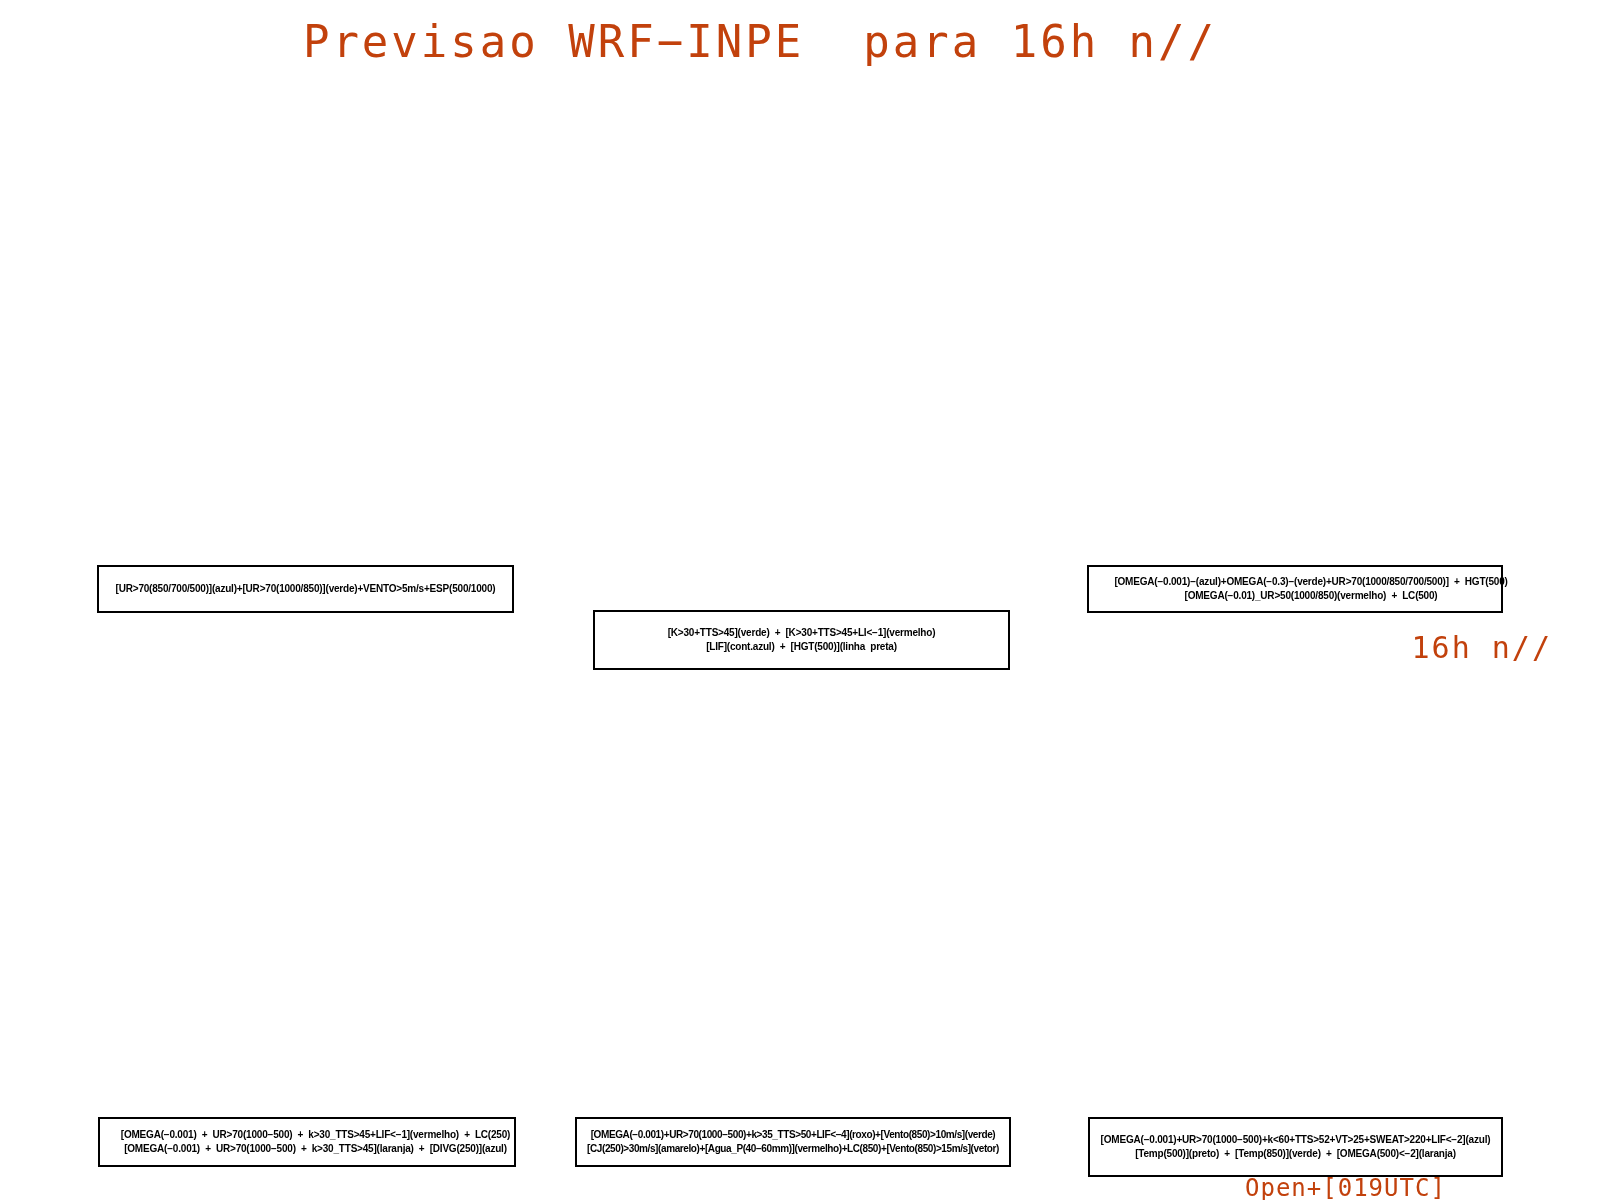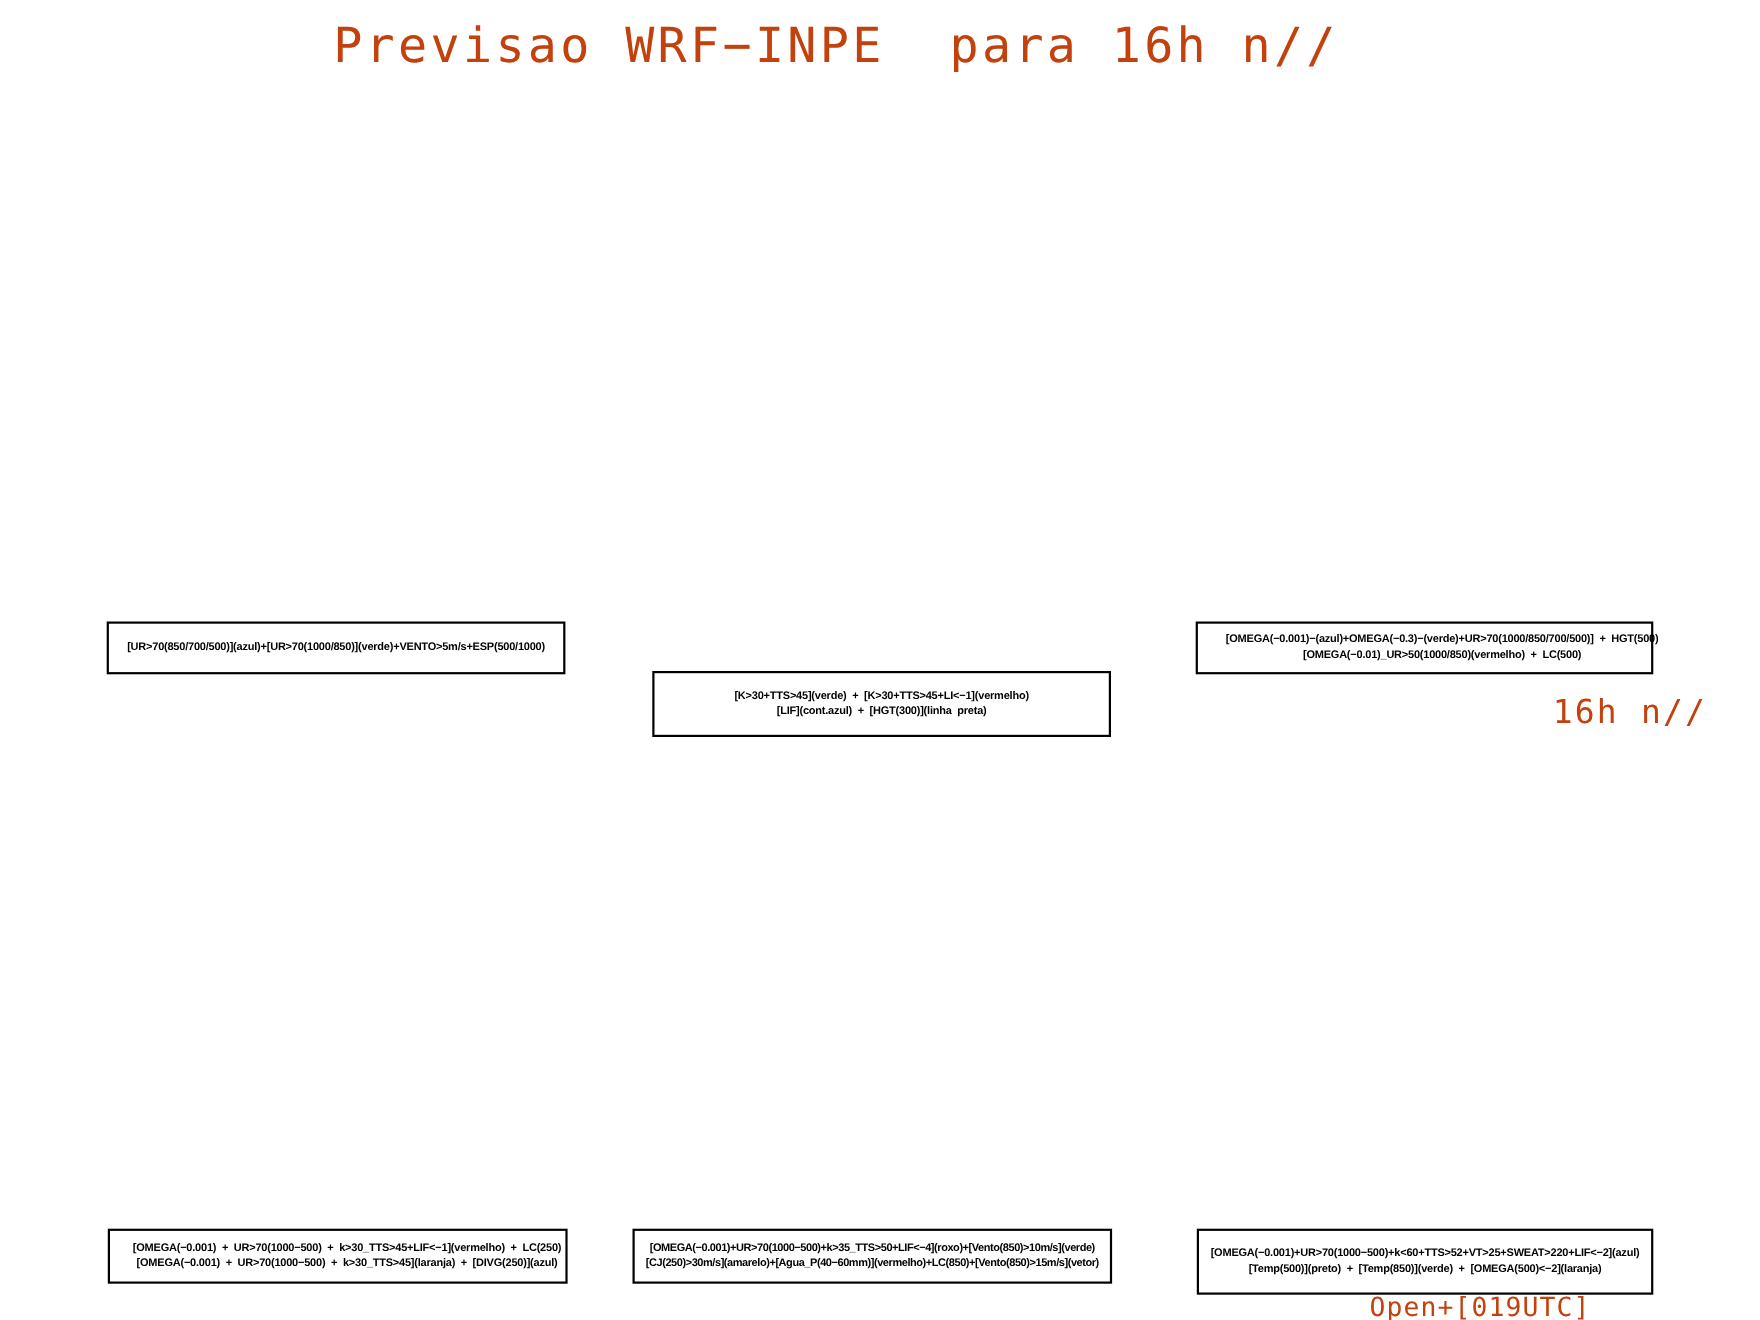--- a/index.html
+++ b/index.html
@@ -79,21 +79,21 @@
 
 <div id="page-title" class="plot-label">Previsao WRF−INPE  para 16h n//</div>
 
 <div id="box-top-left" class="legend-box">
   <span class="legend-line">[UR&gt;70(850/700/500)](azul)+[UR&gt;70(1000/850)](verde)+VENTO&gt;5m/s+ESP(500/1000)</span>
   
 </div>
 
 <div id="box-top-center" class="legend-box">
   <span class="legend-line">[K&gt;30+TTS&gt;45](verde)  +  [K&gt;30+TTS&gt;45+LI&lt;−1](vermelho)</span>
-  <span class="legend-line">[LIF](cont.azul)  +  [HGT(300)](linha  preta)</span>
+  <span class="legend-line">[LIF](cont.azul)  +  [HGT(500)](linha  preta)</span>
 </div>
 
 <div id="box-top-right" class="legend-box">
   <span class="legend-line">[OMEGA(−0.001)−(azul)+OMEGA(−0.3)−(verde)+UR&gt;70(1000/850/700/500)]  +  HGT(500)</span>
   <span class="legend-line">[OMEGA(−0.01)_UR&gt;50(1000/850)(vermelho)  +  LC(500)</span>
 </div>
 
 <div id="center-label" class="plot-label">16h n//</div>
 
 <div id="box-bottom-left" class="legend-box">

